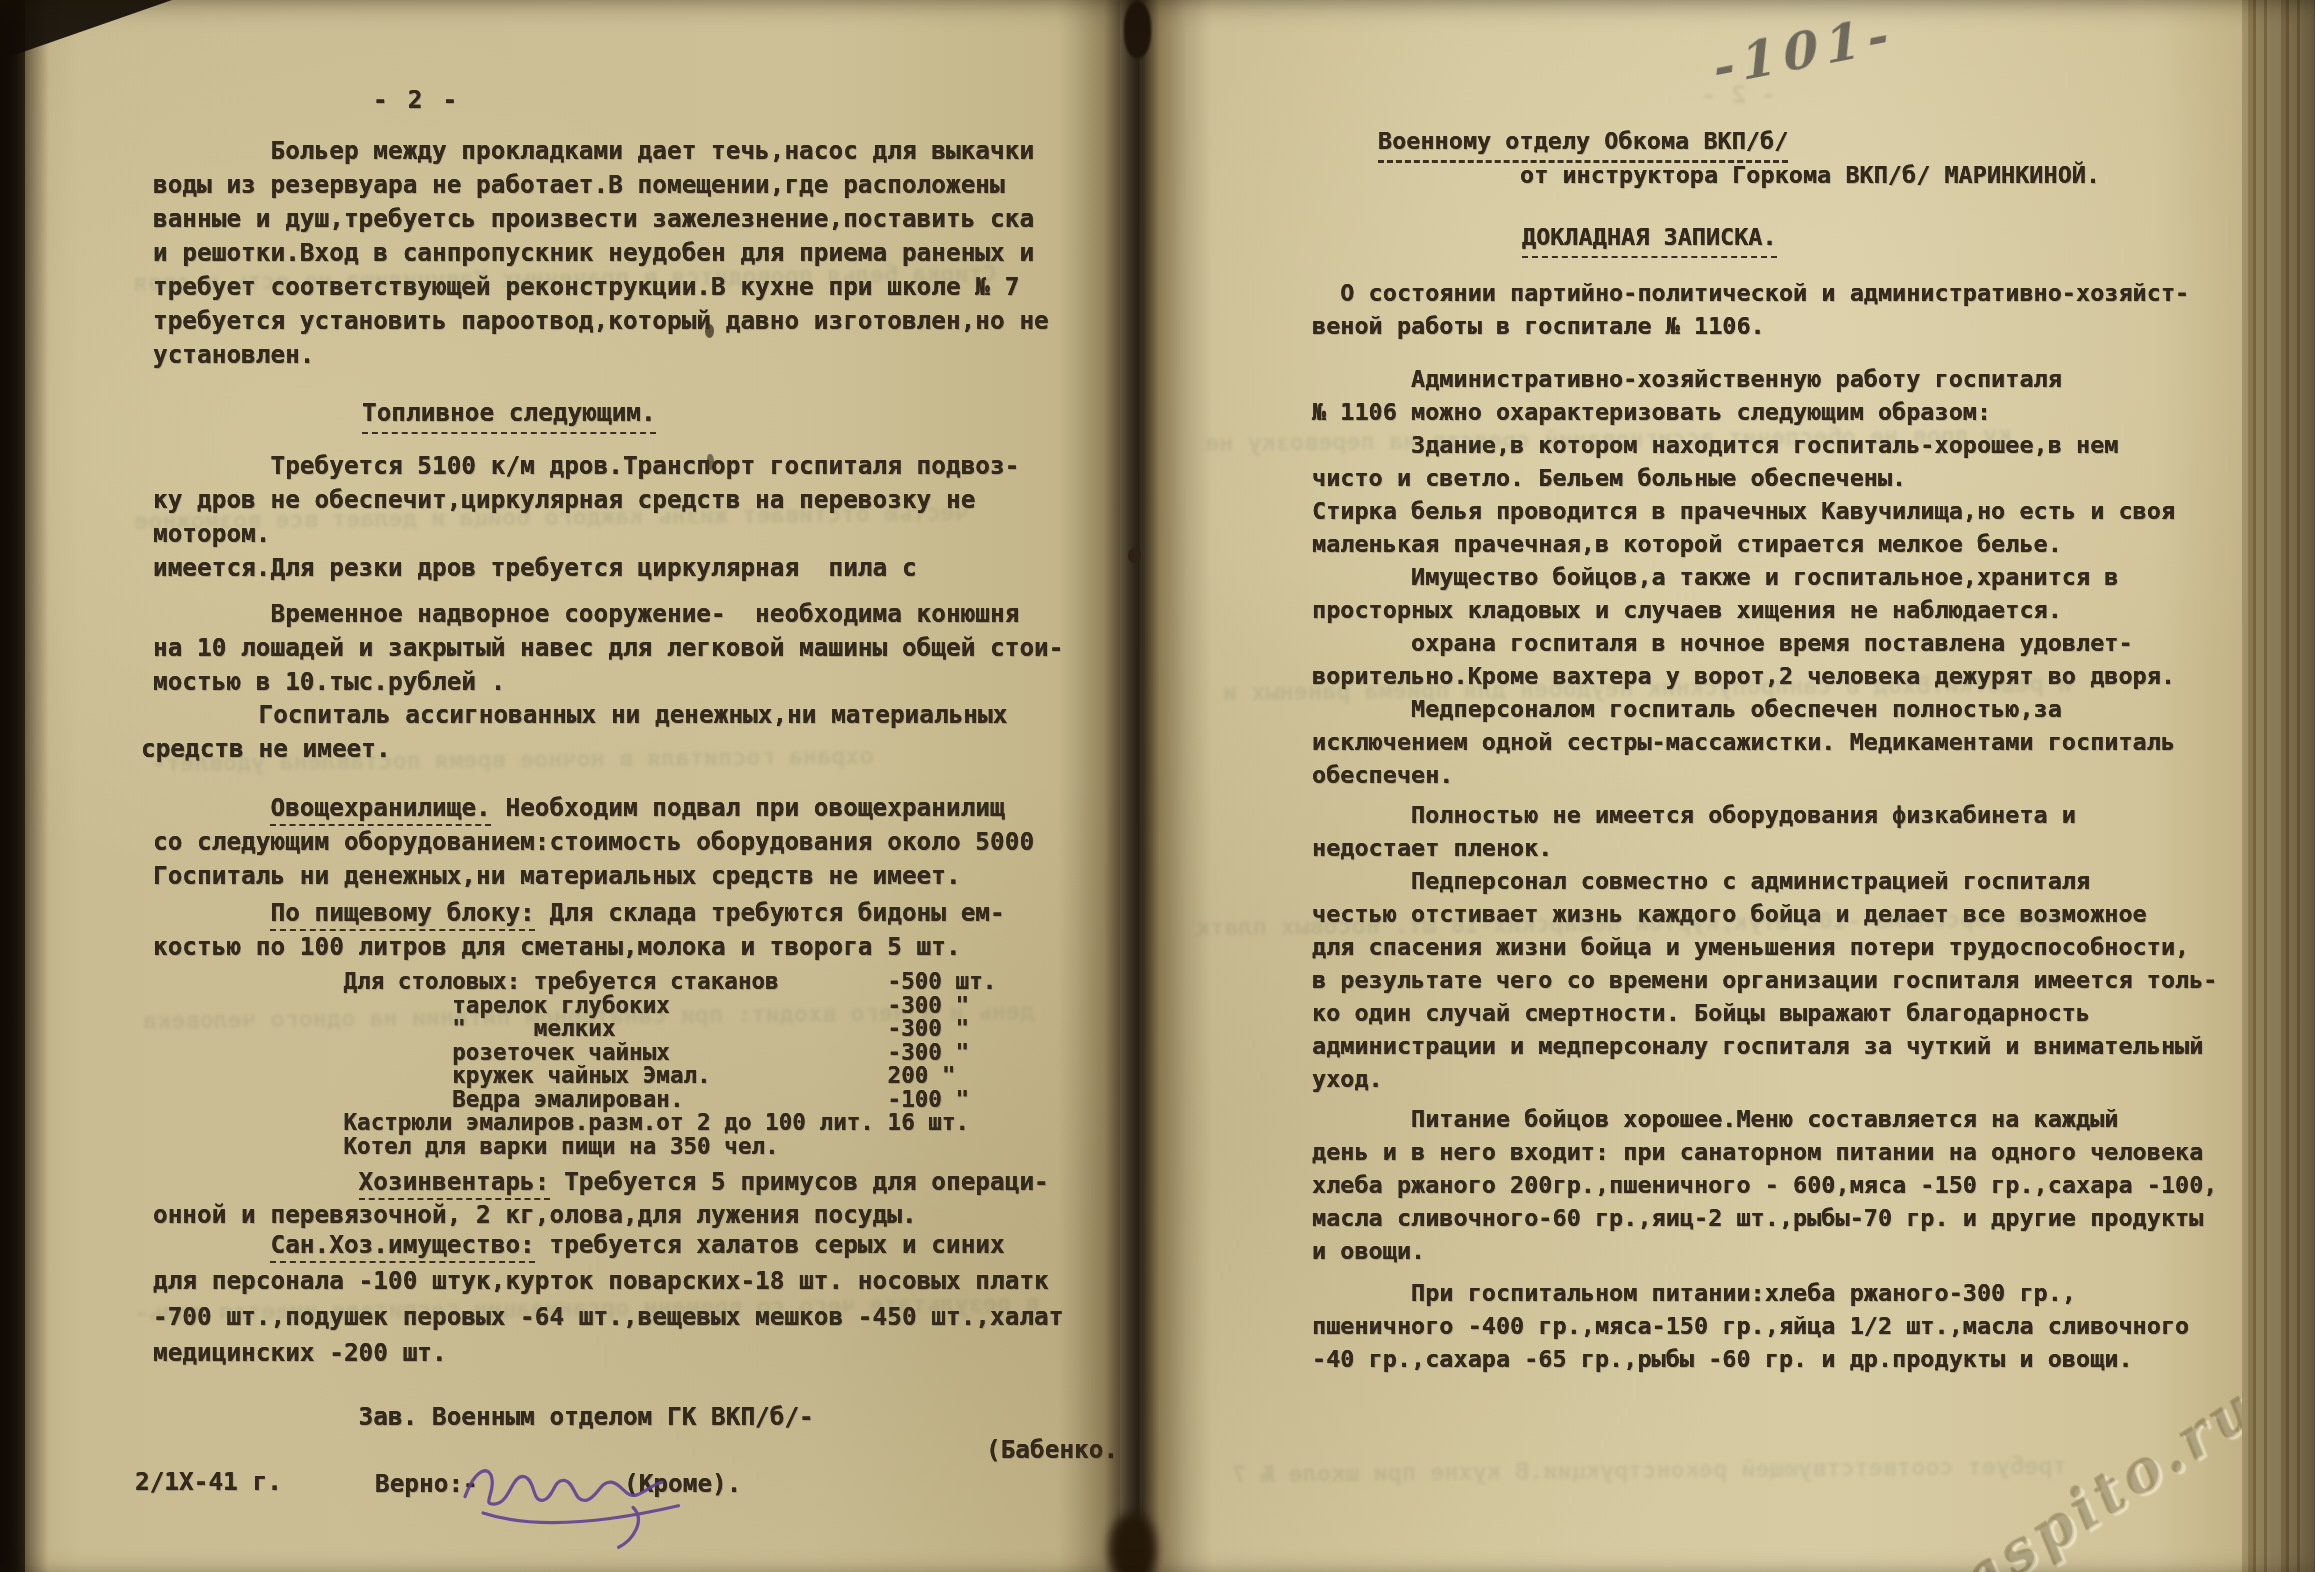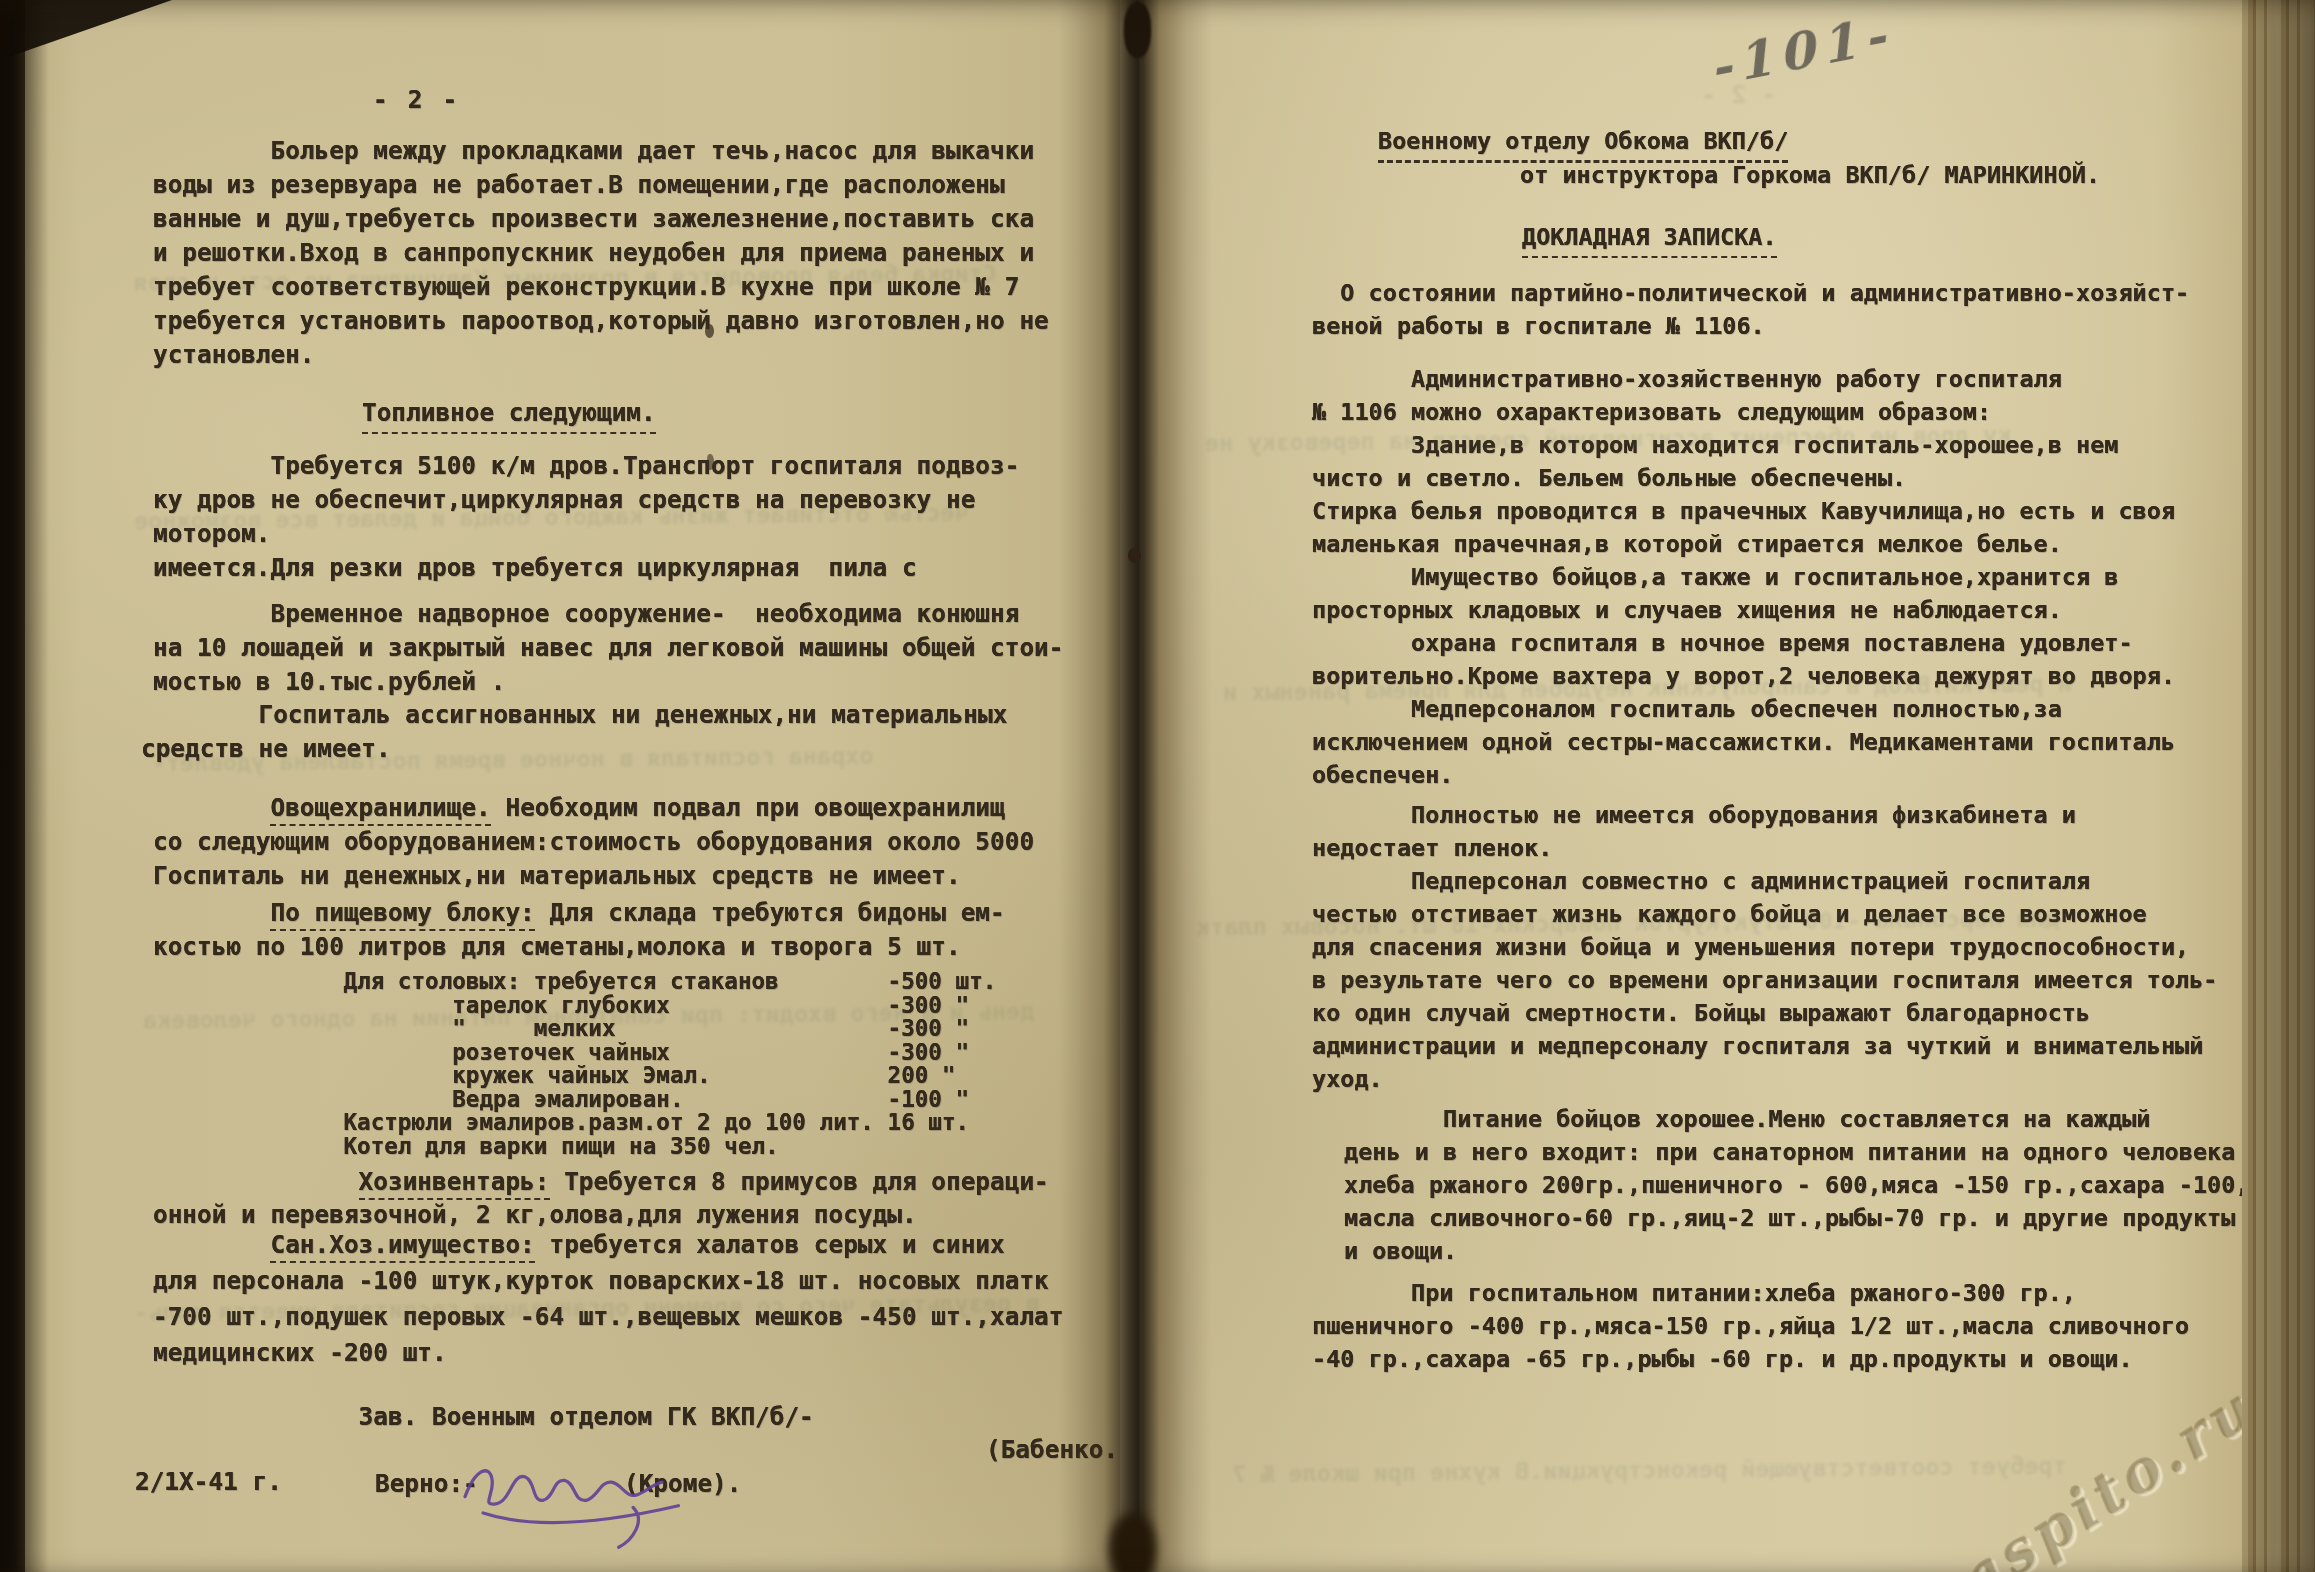--- a/index.html
+++ b/index.html
@@ -27,21 +27,21 @@
      text-shadow:0 0 0.6px rgba(42,32,18,.9), 0.8px 0.8px 0 rgba(42,32,18,.22);}
   .page-left .t{font-size:24.4px;line-height:34px;}
   .page-right .t{font-size:23.5px;line-height:33px;}
   .tline{white-space:pre;}
   .list .tline{font-size:22.6px;line-height:23.5px;}
   .khoz .tline{line-height:33px;}
   .san .tline{line-height:36px;}
   .ul{border-bottom:2.7px dashed #3a2f21;padding-bottom:1.8px;}
   .para{margin:0 0 7.2px 0;}
   .rbody .para:first-child{margin-bottom:20px;}
-  .rbody .para:nth-child(4){margin-bottom:9px;margin-left:32px;}
+  .rbody .para:nth-child(4){margin-bottom:9px;}
   
   .edge-left{position:absolute;left:0;top:0;width:25px;height:1572px;z-index:6;
      background:linear-gradient(90deg,#0f0b06 0%,#171109 60%,#2a2012 100%);}
   .edge-left:after{content:"";position:absolute;left:25px;top:0;width:23.5px;height:1572px;
      background:linear-gradient(90deg,rgba(38,28,14,.55),rgba(38,28,14,0));}
   .corner-tl{position:absolute;left:0;top:0;width:172px;height:60px;z-index:7;
      background:#120d07;clip-path:polygon(0 0,100% 0,0 100%);opacity:.92;}
   .gutter{position:absolute;left:1058px;top:0;width:154px;height:1572px;z-index:5;pointer-events:none;
      background:linear-gradient(90deg,rgba(56,40,18,0) 0%,rgba(56,40,18,.30) 30%,
         rgba(24,15,5,.78) 46%,rgba(15,9,3,.88) 52%,rgba(70,52,26,.38) 66%,rgba(70,52,26,0) 100%);}
@@ -98,21 +98,21 @@
     <div class="t" style="left:128px;top:597px"><div class="tline">        Временное надворное сооружение-  необходима конюшня</div><div class="tline">на 10 лошадей и закрытый навес для легковой машины общей стои-</div><div class="tline">мостью в 10.тыс.рублей .</div></div>
 
     <div class="t" style="left:116px;top:698px"><div class="tline">        Госпиталь ассигнованных ни денежных,ни материальных</div><div class="tline">средств не имеет.</div></div>
 
     <div class="t" style="left:128px;top:791px"><div class="tline"><span>        </span><span class="ul">Овощехранилище.</span><span> Необходим подвал при овощехранилищ</span></div><div class="tline">со следующим оборудованием:стоимость оборудования около 5000</div><div class="tline">Госпиталь ни денежных,ни материальных средств не имеет.</div></div>
 
     <div class="t" style="left:128px;top:896px"><div class="tline"><span>        </span><span class="ul">По пищевому блоку:</span><span> Для склада требуются бидоны ем-</span></div><div class="tline">костью по 100 литров для сметаны,молока и творога 5 шт.</div></div>
 
     <div class="t list" style="left:128px;top:970px"><div class="tline">              Для столовых: требуется стаканов        -500 шт.</div><div class="tline">                      тарелок глубоких                -300 "</div><div class="tline">                      "     мелких                    -300 "</div><div class="tline">                      розеточек чайных                -300 "</div><div class="tline">                      кружек чайных Эмал.             200 "</div><div class="tline">                      Ведра эмалирован.               -100 "</div><div class="tline">              Кастрюли эмалиров.разм.от 2 до 100 лит. 16 шт.</div><div class="tline">              Котел для варки пищи на 350 чел.</div></div>
 
-    <div class="t khoz" style="left:128px;top:1165px"><div class="tline"><span>              </span><span class="ul">Хозинвентарь:</span><span> Требуется 8 примусов для операци-</span></div><div class="tline">онной и перевязочной, 2 кг,олова,для лужения посуды.</div></div>
+    <div class="t khoz" style="left:128px;top:1165px"><div class="tline"><span>              </span><span class="ul">Хозинвентарь:</span><span> Требуется 5 примусов для операци-</span></div><div class="tline">онной и перевязочной, 2 кг,олова,для лужения посуды.</div></div>
 
     <div class="t san" style="left:128px;top:1227px"><div class="tline"><span>        </span><span class="ul">Сан.Хоз.имущество:</span><span> требуется халатов серых и синих</span></div><div class="tline">для персонала -100 штук,курток поварских-18 шт. носовых платк</div><div class="tline">-700 шт.,подушек перовых -64 шт.,вещевых мешков -450 шт.,халат</div><div class="tline">медицинских -200 шт.</div></div>
 
     <div class="t" style="left:128px;top:1400px">              Зав. Военным отделом ГК ВКП/б/-</div>
 
     <div class="t" style="left:961px;top:1433px">(Бабенко.)</div>
 
     <div class="t" style="left:110px;top:1465px">2/1Х-41 г.</div>
     <div class="t" style="left:350px;top:1467px">Верно:-</div>
     <div class="t" style="left:599px;top:1467px">(Кроме).</div>

